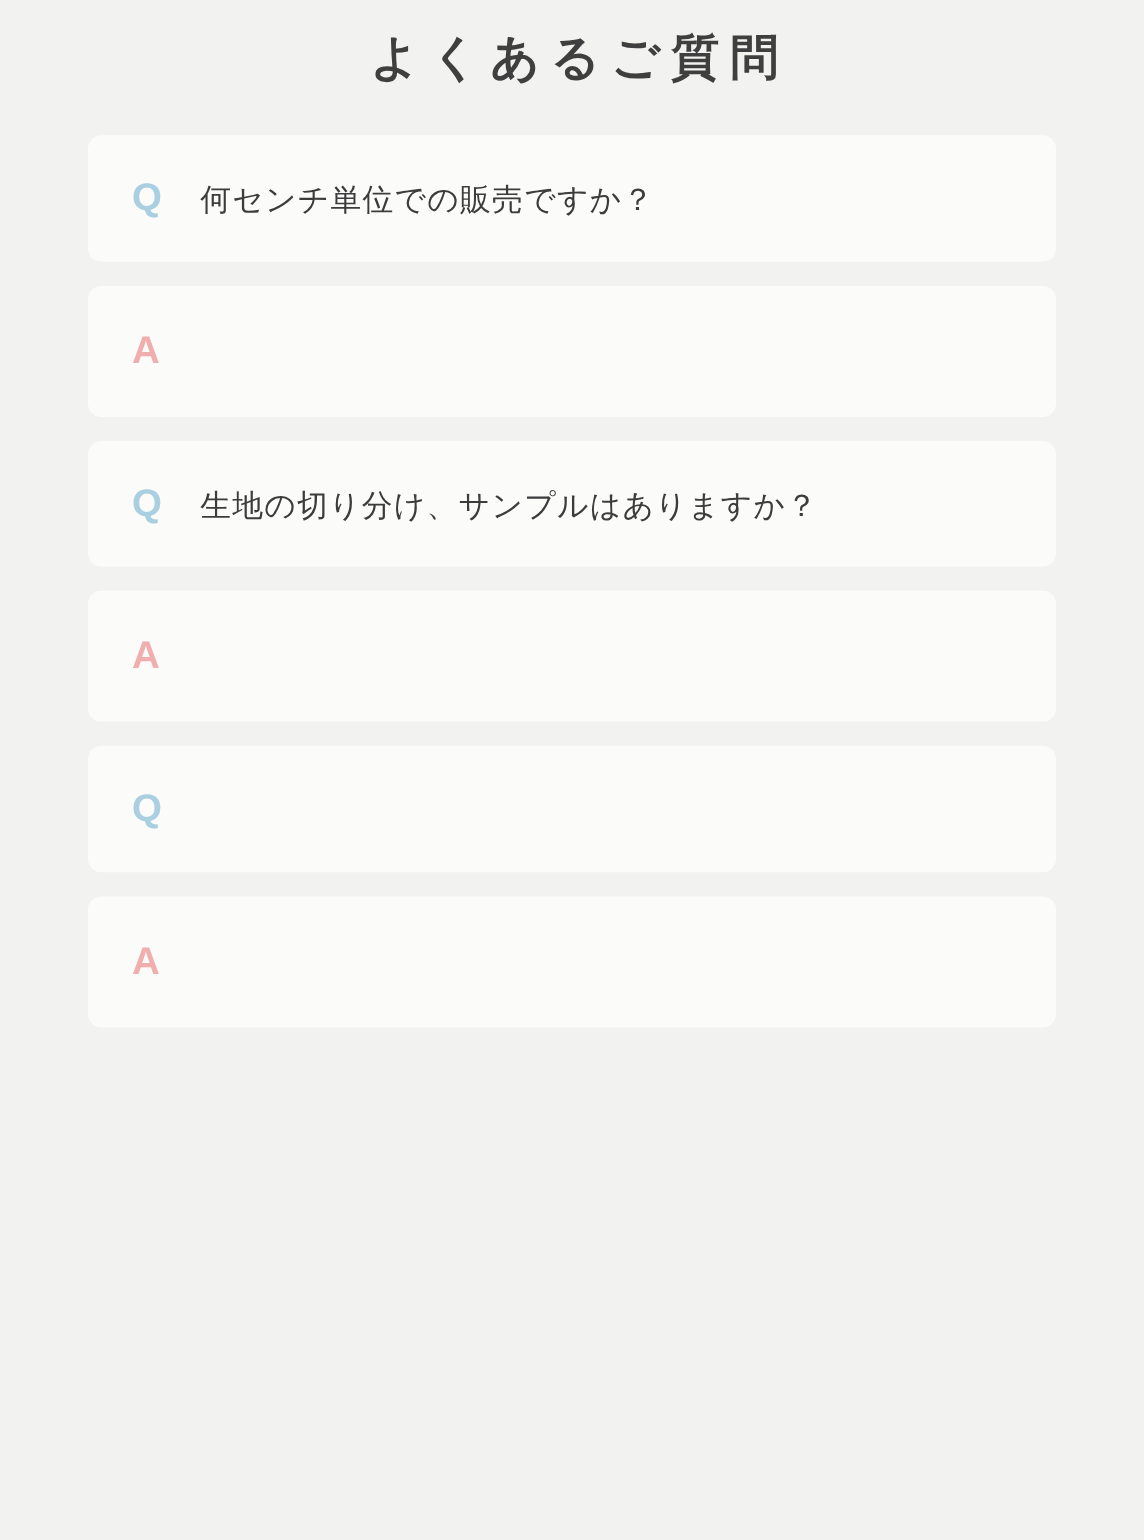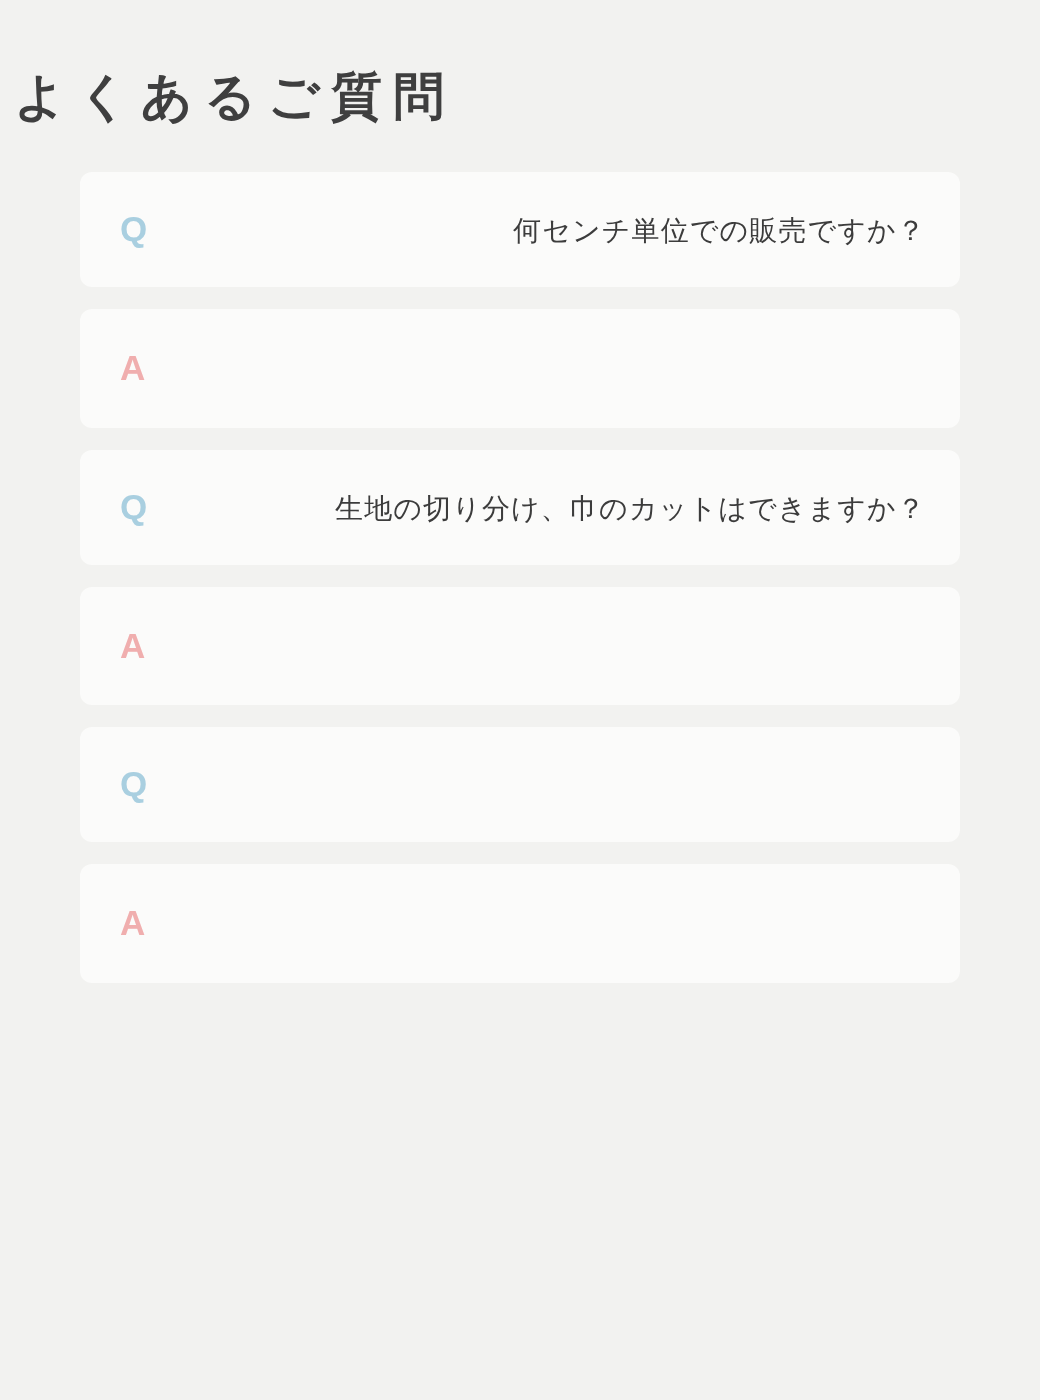--- a/index.html
+++ b/index.html
@@ -16,25 +16,26 @@
   }
   .page {
     width: 1040px;
     height: 1400px;
     box-sizing: border-box;
     position: relative;
     background: #f2f2f0;
     overflow: hidden;
   }
   .faq-title {
-    font-size: 51px;
+    text-align: center;
+    font-size: 44px;
     font-weight: bold;
     letter-spacing: 0.22em;
     color: #3f3f3f;
-    padding-top: 64px;
+    padding-top: 24px;
     padding-left: 14px;
     margin: 0;
     line-height: 1.3;
   }
   .faq-list {
     margin: 0;
     padding: 0 80px;
     box-sizing: border-box;
     width: 1040px;
     margin-top: 42px;
@@ -71,21 +72,20 @@
     color: #f0aeae;
   }
   .faq-text {
     font-size: 28px;
     line-height: 1.82;
     letter-spacing: 0.04em;
     color: #3c3c3c;
     white-space: pre-line;
     padding-top: 2px;
     flex: 1 1 auto;
-    text-align: right;
   }
   .faq-card.question .faq-text {
     font-size: 28px;
     line-height: 1.5;
     padding-top: 6px;
   }
 </style>
 </head>
 <body>
 
@@ -99,21 +99,21 @@
       <div class="marker q">Q</div>
       <div class="faq-text">何センチ単位での販売ですか？</div>
     </div>
 
     <div class="faq-card answer">
       <div class="marker a">A</div>
     </div>
 
     <div class="faq-card question">
       <div class="marker q">Q</div>
-      <div class="faq-text">生地の切り分け、巾のカットはできますか？</div>
+      <div class="faq-text">生地の切り分け、サンプルはありますか？</div>
     </div>
 
     <div class="faq-card answer">
       <div class="marker a">A</div>
     </div>
 
     <div class="faq-card question">
       <div class="marker q">Q</div>
     </div>
 

